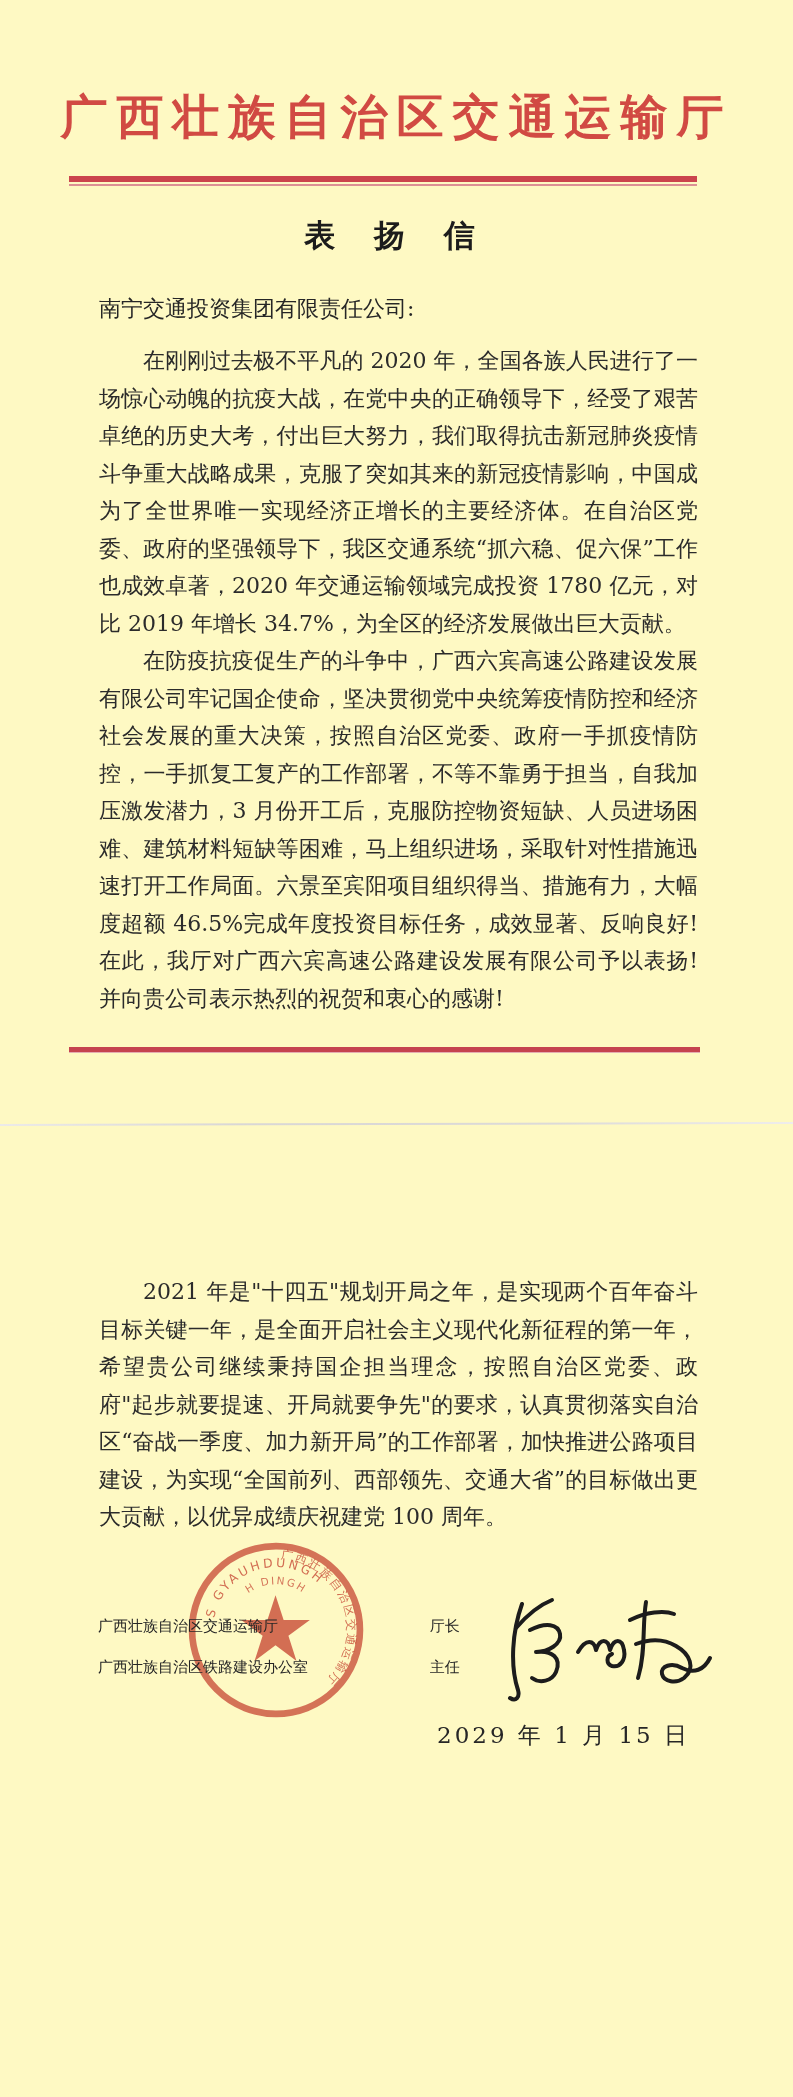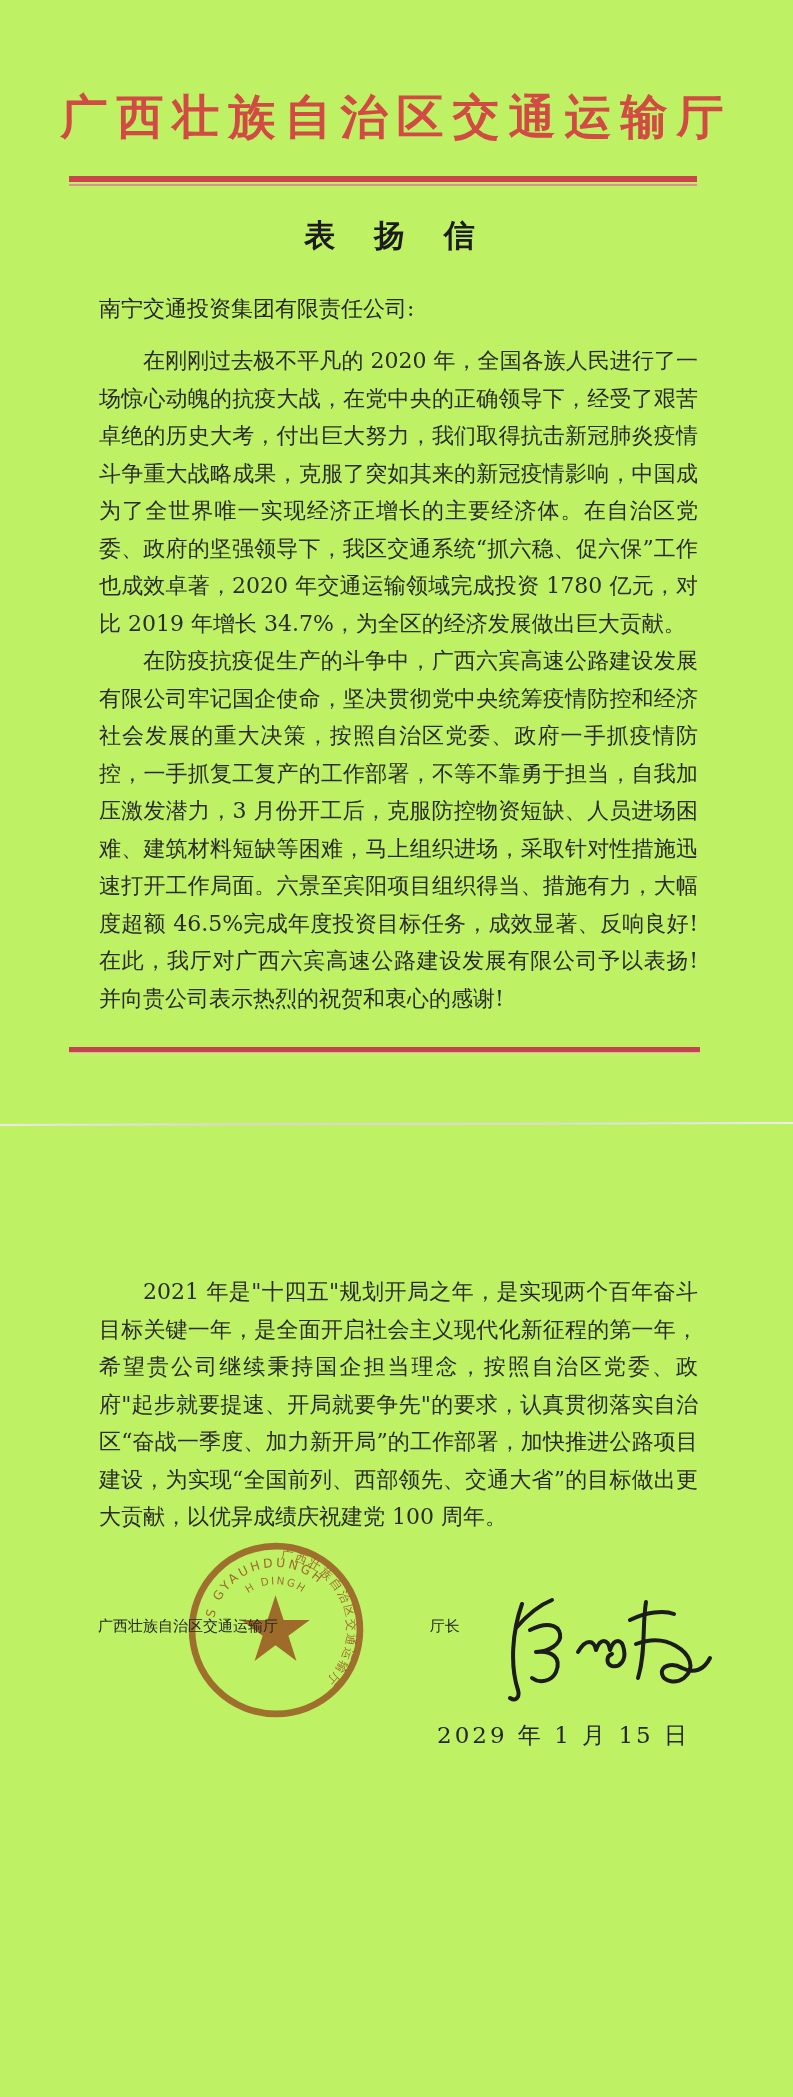--- a/index.html
+++ b/index.html
@@ -1,20 +1,20 @@
 <!DOCTYPE html>
 <html><head>
 <meta charset="utf-8">
 <style>
   html,body{margin:0;padding:0;background:#f4f3f1;}
   .page{
     position:relative;
     width:793px;height:2097px;
     margin:0 auto;
-    background:#bef264;
+    background:#fef9c3;
     font-family:"DejaVu Serif","Liberation Serif",serif;
     color:#2b2b2b;
     overflow:hidden;
   }
   .letterhead{
     position:absolute;top:86px;left:0;width:100%;
     text-align:center;
     font-size:47px;font-weight:700;
     letter-spacing:9px;
     color:#d14a43;
@@ -114,20 +114,24 @@
     <text font-size="12.5" fill="#c43f39" opacity="0.85" letter-spacing="2">
       <textPath href="#sealArcRight" startOffset="2%">广西壮族自治区交通运输厅</textPath>
     </text>
   </svg>
 
   <div class="closing-orgs">
     <div>
       <span class="org">广西壮族自治区交通运输厅</span>
       <span class="role">厅长</span>
     </div>
+    <div>
+      <span class="org">广西壮族自治区铁路建设办公室</span>
+      <span class="role">主任</span>
+    </div>
   </div>
 
   <svg class="signature" viewBox="0 0 215 128" aria-label="signature">
     <title>陈鸿起</title>
     <g fill="none" stroke="#1c1c1c" stroke-width="4" stroke-linecap="round" stroke-linejoin="round">
       <path d="M22,18 C12,46 10,80 18,104 C20,111 16,116 10,112"></path>
       <path d="M16,42 C28,28 42,18 52,14"></path>
       <path d="M30,44 C46,36 58,38 60,48 C62,58 48,66 36,66 C52,64 62,72 56,86 C52,95 40,98 32,92"></path>
       <path d="M78,66 C86,52 94,54 96,64 C100,52 108,52 110,64 C114,52 122,52 124,64 C126,74 120,82 112,80 C106,78 106,70 112,68"></path>
       <path d="M146,16 C142,40 146,66 138,92"></path>

